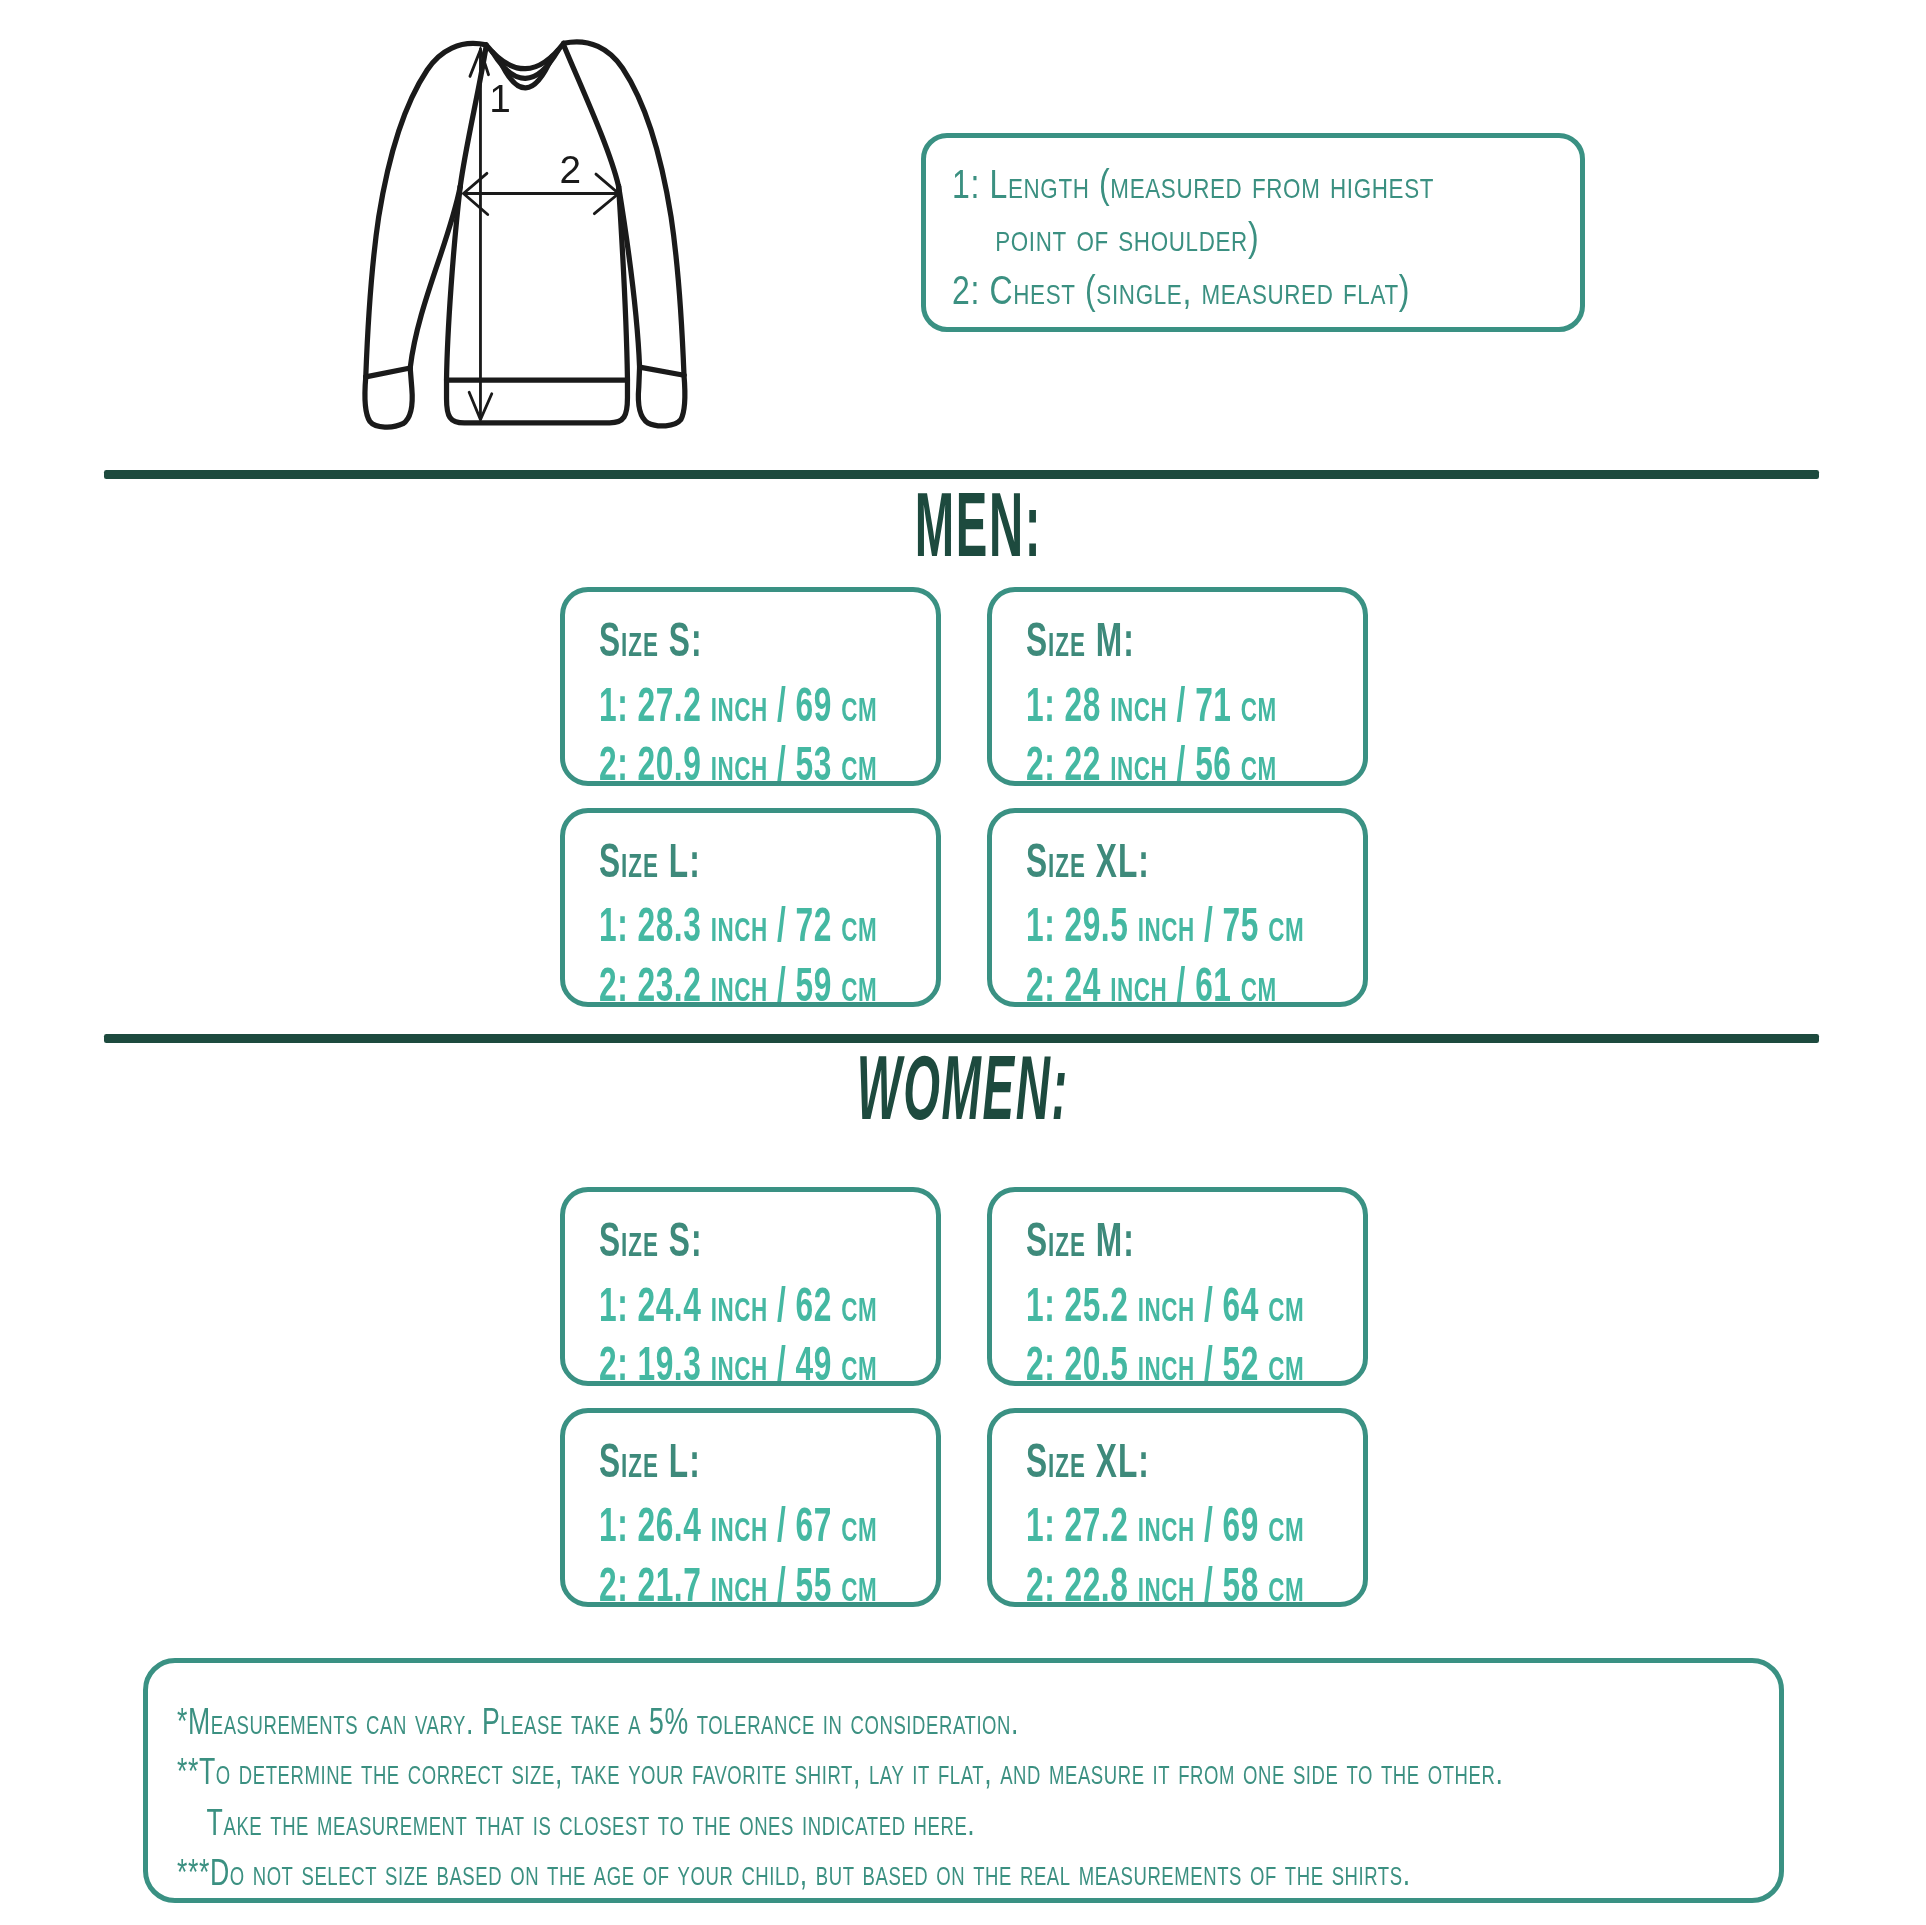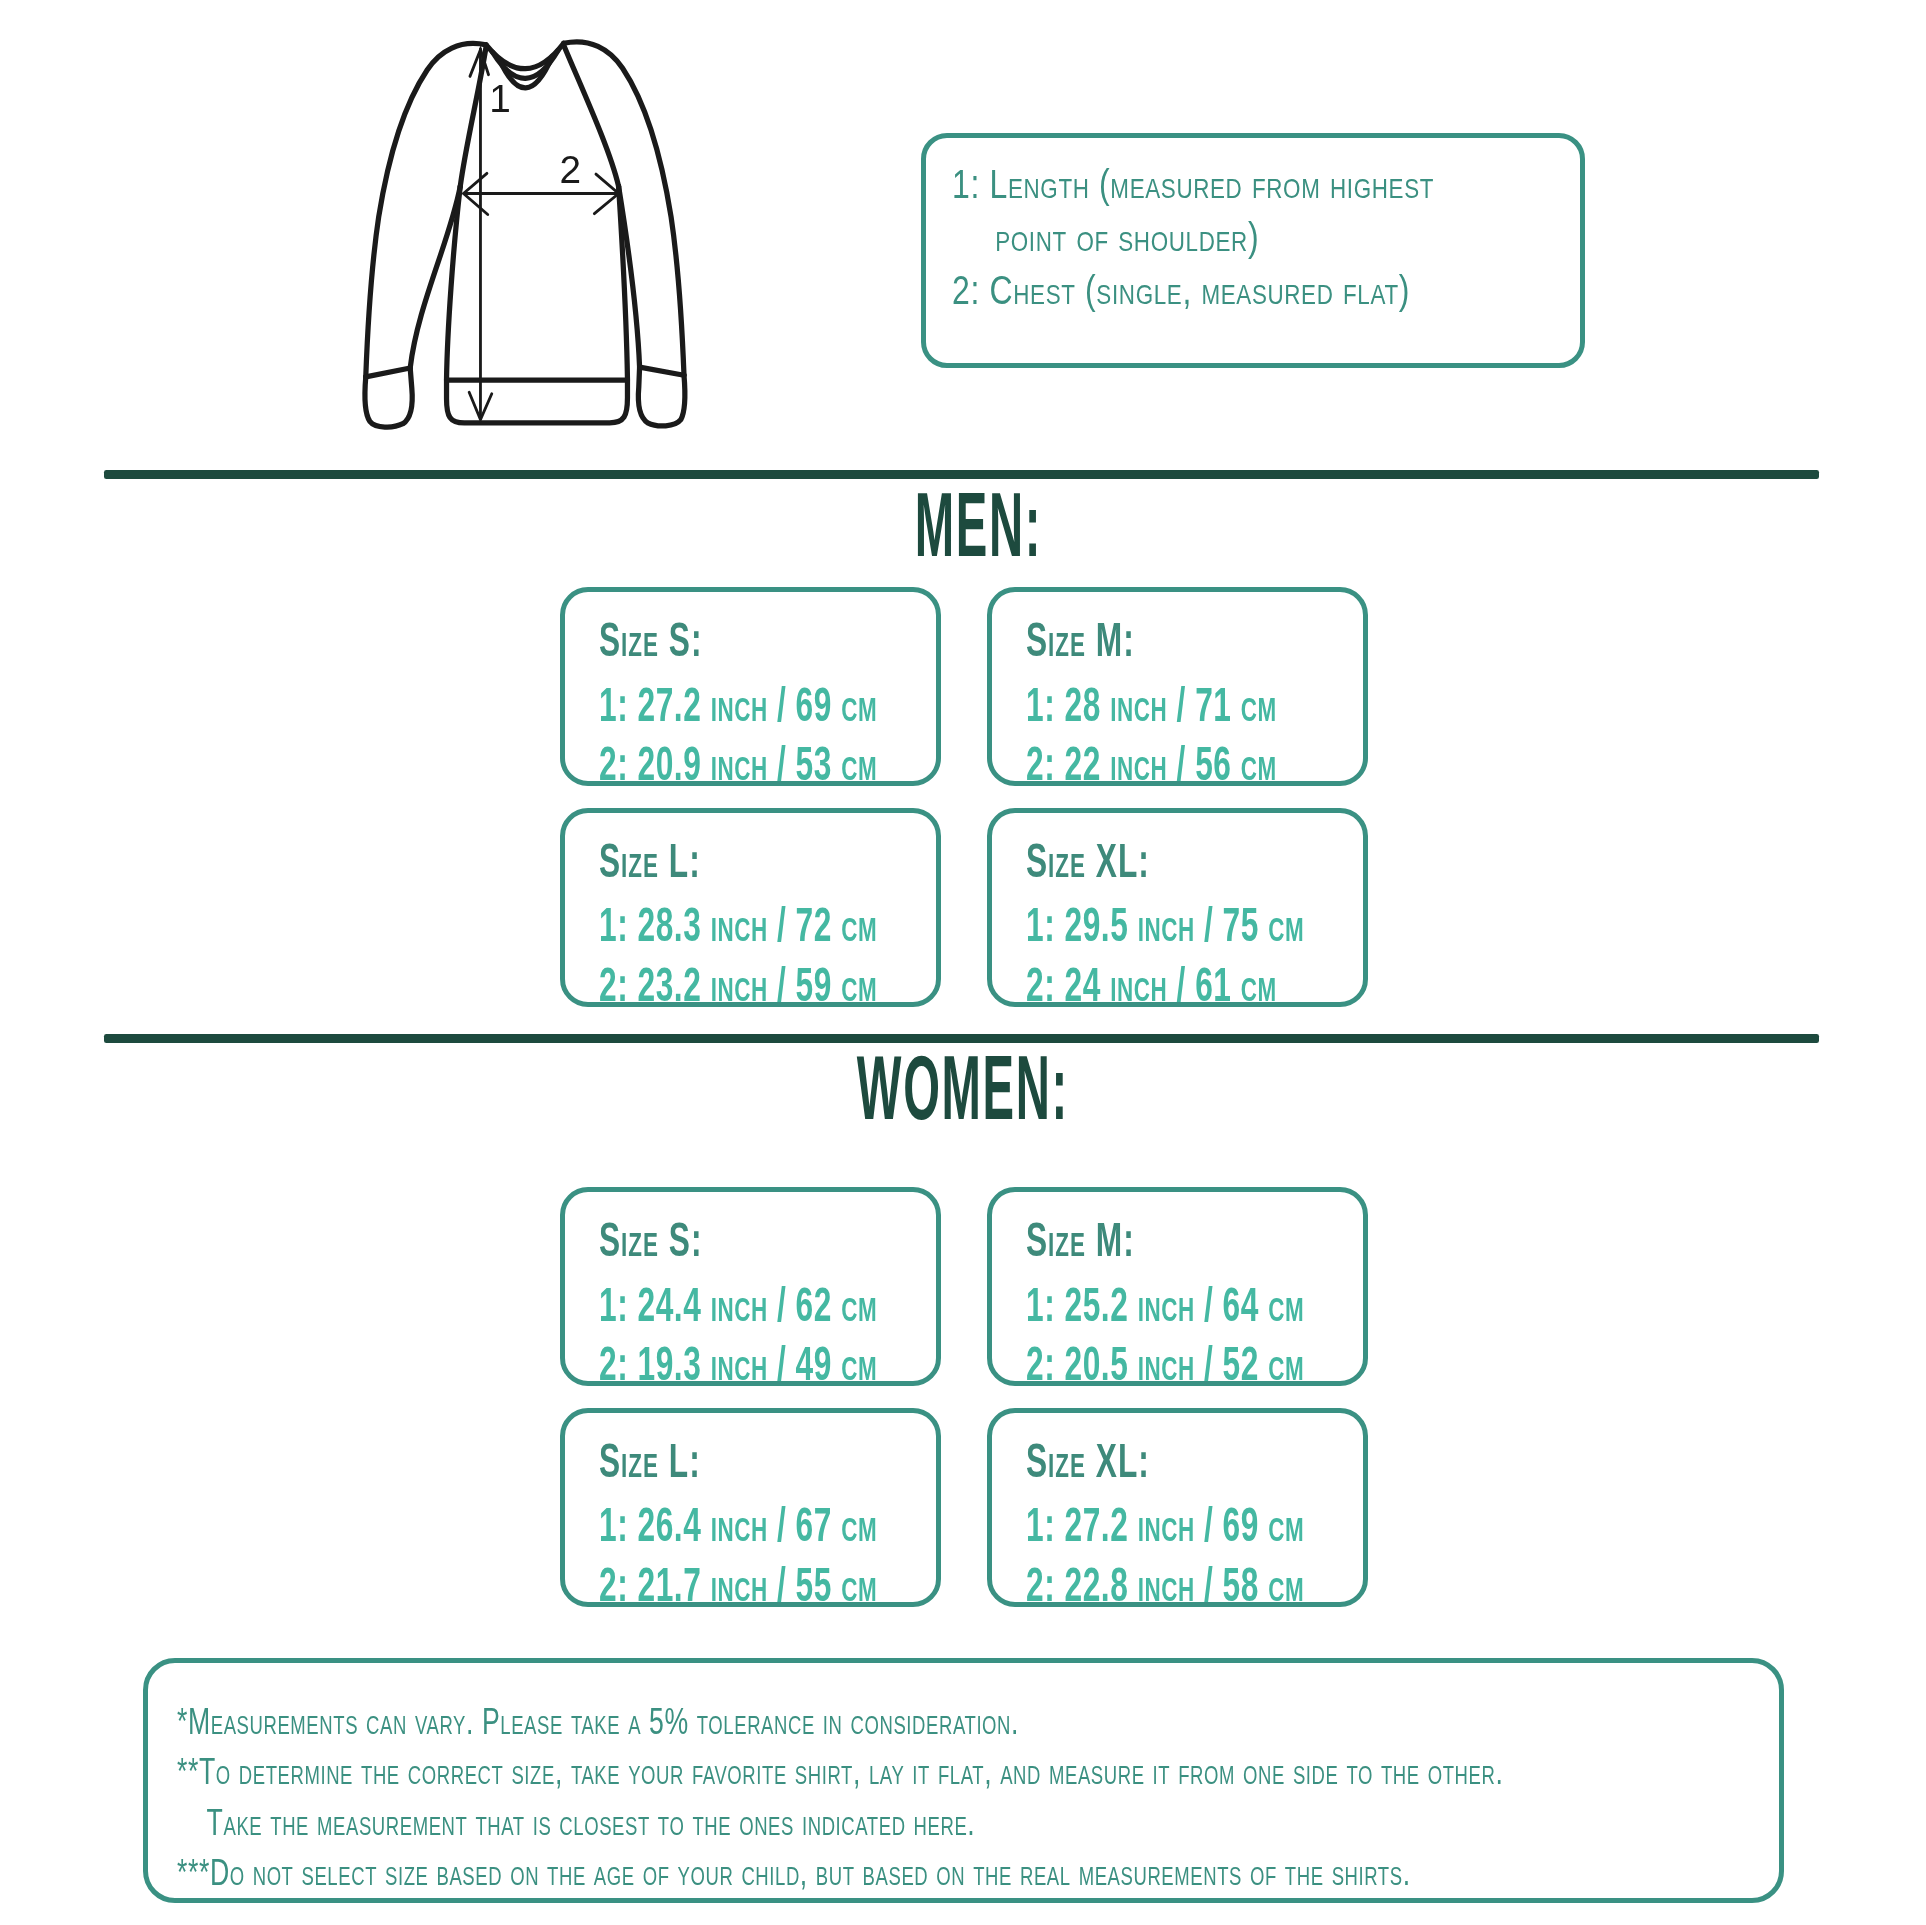--- a/index.html
+++ b/index.html
@@ -14,38 +14,38 @@
   html,body{margin:0;padding:0;}
   body{
     width:1926px;height:1926px;position:relative;background:#ffffff;
     font-family:"Liberation Sans",sans-serif;overflow:hidden;
   }
   .sc{font-variant:small-caps;}
   
   #shirt{position:absolute;left:327px;top:15.4px;width:420px;height:420px;}
   
   .legend-box{
-    position:absolute;left:921px;top:133px;width:664px;height:235px;
+    position:absolute;left:921px;top:133px;width:664px;height:199px;
     border:5.4px solid var(--border);border-radius:26px;background:#fff;
     padding:20px 26px;
   }
   .legend-inner{
     transform:scaleX(0.8);transform-origin:0 0;width:125%;
     color:var(--note);font-size:40px;line-height:1.32;letter-spacing:0.8px;font-weight:400;
   }
   .legend-line{white-space:nowrap;}
   .legend-line.indent{padding-left:54px;}
   
   .divider{position:absolute;left:104px;width:1715px;height:8.5px;background:var(--heading);border-radius:2.3px;}
   #divider-men{top:470px;}
   #divider-women{top:1034px;}
   
   .heading-wrap{position:absolute;left:0;width:1926px;text-align:center;}
   #men-heading-wrap{top:479px;padding-left:31px;}
-  #women-heading-wrap{top:1042px;}
+  #women-heading-wrap{top:1042px;font-style:italic;}
   .section-title{
     display:inline-block;color:var(--heading);font-weight:700;font-size:91px;line-height:1;
     transform:scaleX(0.52);transform-origin:50% 0;letter-spacing:3.1px;
   }
   
   .size-grid{
     position:absolute;left:560px;width:809px;
     display:grid;grid-template-columns:381px 381px;column-gap:46px;row-gap:21.6px;
   }
   #men-grid{top:587px;}

